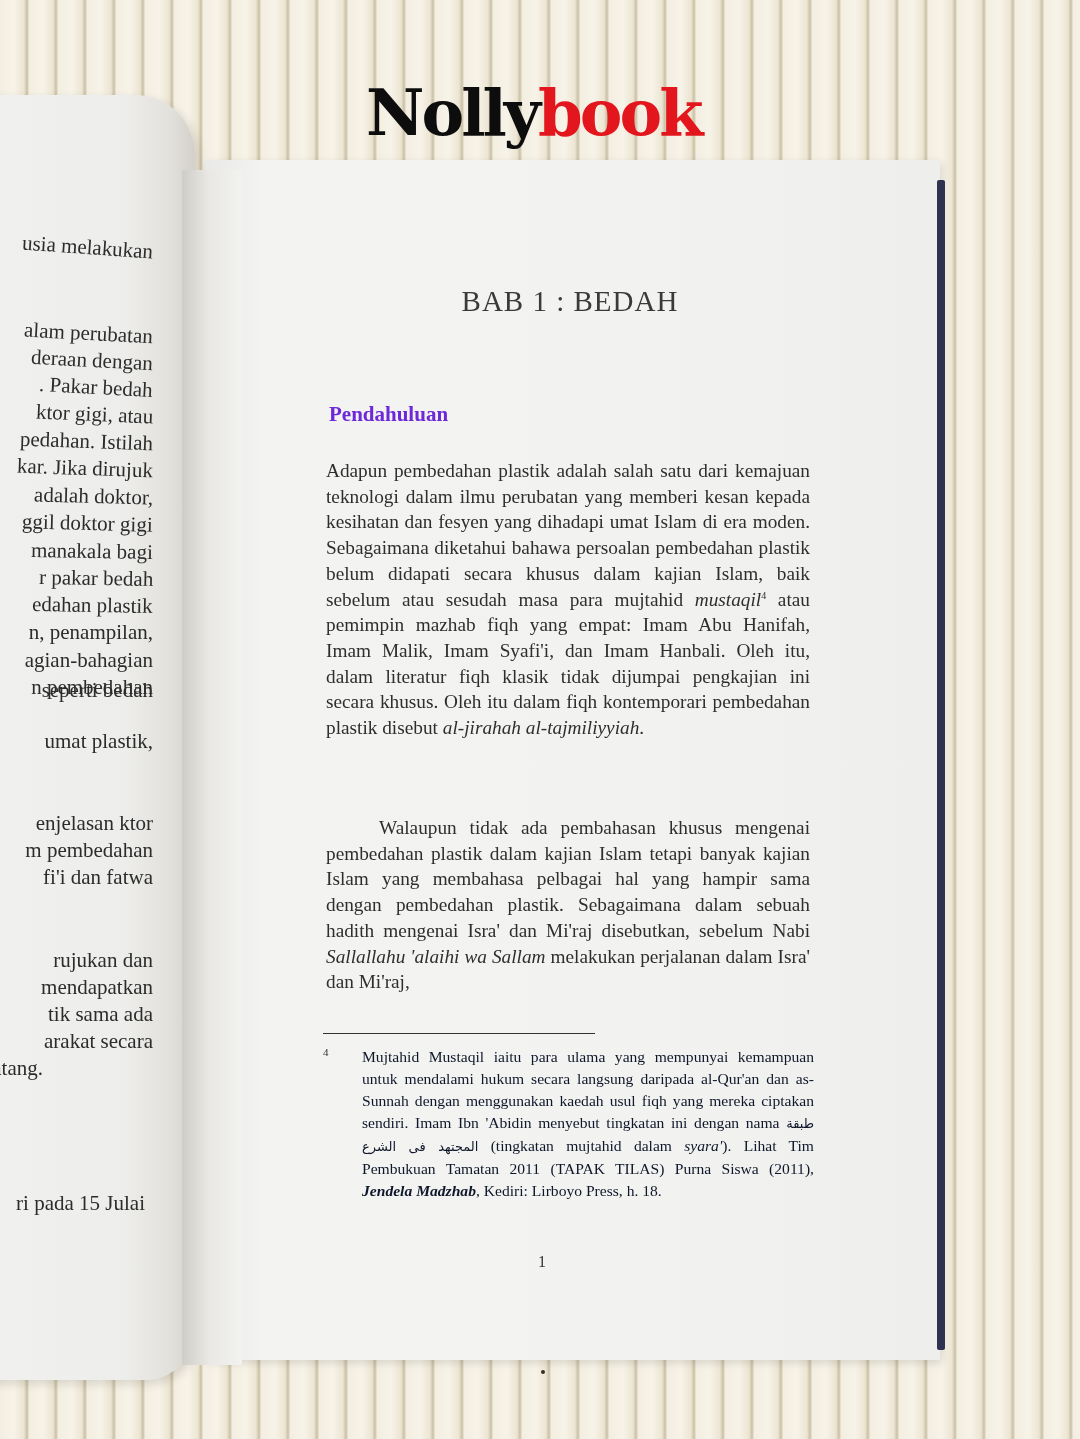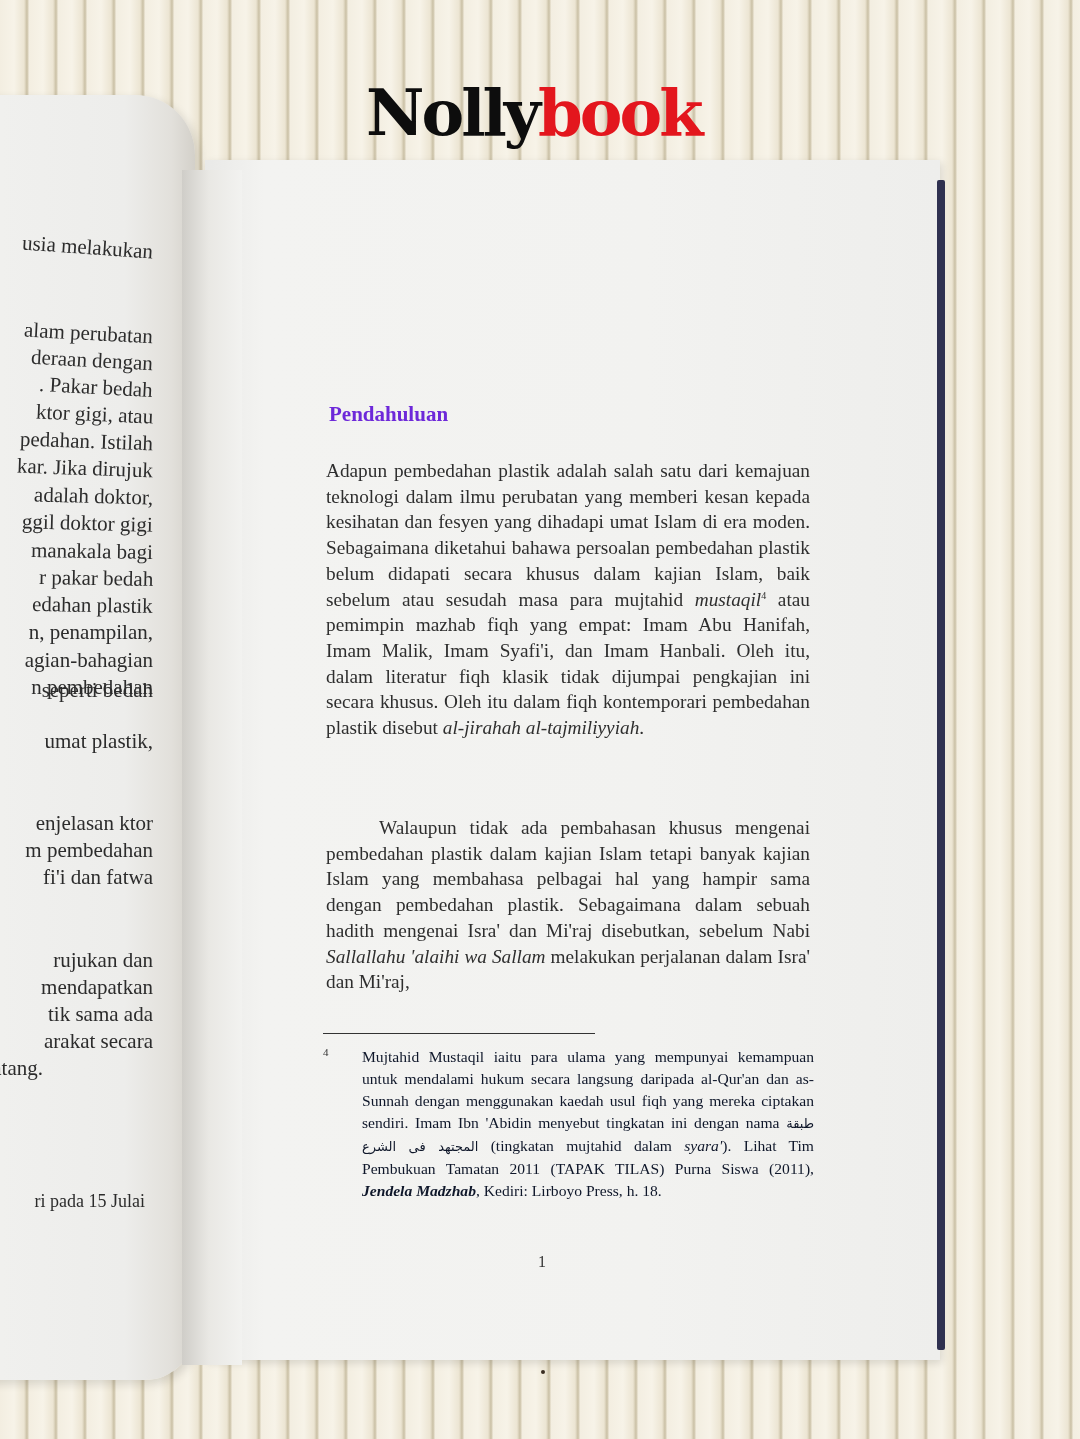--- a/index.html
+++ b/index.html
@@ -95,29 +95,30 @@
     <div style="top:634px">umat plastik,</div>
     <div style="top:716px">enjelasan ktor</div>
     <div style="top:743px">m pembedahan</div>
     <div style="top:770px">fi'i dan fatwa</div>
 
     <div style="top:853px">rujukan dan</div>
     <div style="top:880px">mendapatkan</div>
     <div style="top:907px">tik sama ada</div>
     <div style="top:934px">arakat secara</div>
     <div style="top:961px;right:110px">datang.</div>
-    <div style="top:1096px;font-size:18px;right:8px">ri pada 15 Julai</div>
+    <div style="top:1096px;font-size:21px;right:8px">ri pada 15 Julai</div>
   </div>
 </div>
 
 <div class="right-page"></div>
 <div class="gutter"></div>
 <div class="cover-edge"></div>
 
 <div class="chapter-title">
+  <div>BAB 1 : BEDAH</div>
 </div>
 
 <div class="section-heading">Pendahuluan</div>
 
 <div class="body-text p1"><span>Adapun pembedahan plastik adalah salah satu dari kemajuan teknologi dalam ilmu perubatan yang memberi kesan kepada kesihatan dan fesyen yang dihadapi umat Islam di era moden. Sebagaimana diketahui bahawa persoalan pembedahan plastik belum didapati secara khusus dalam kajian Islam, baik sebelum atau sesudah masa para mujtahid </span><i>mustaqil</i><sup>4</sup><span> atau pemimpin mazhab fiqh yang empat: Imam Abu Hanifah, Imam Malik, Imam Syafi'i, dan Imam Hanbali. Oleh itu, dalam literatur fiqh klasik tidak dijumpai pengkajian ini secara khusus. Oleh itu dalam fiqh kontemporari pembedahan plastik disebut </span><i>al-jirahah al-tajmiliyyiah</i><span>.</span></div>
 
 <div class="body-text p2"><span>Walaupun tidak ada pembahasan khusus mengenai pembedahan plastik dalam kajian Islam tetapi banyak kajian Islam yang membahasa pelbagai hal yang hampir sama dengan pembedahan plastik. Sebagaimana dalam sebuah hadith mengenai Isra' dan Mi'raj disebutkan, sebelum Nabi </span><i>Sallallahu 'alaihi wa Sallam</i><span> melakukan perjalanan dalam Isra' dan Mi'raj,</span></div>
 
 <div class="fn-rule"></div>
 <div class="fn-mark">4</div>

